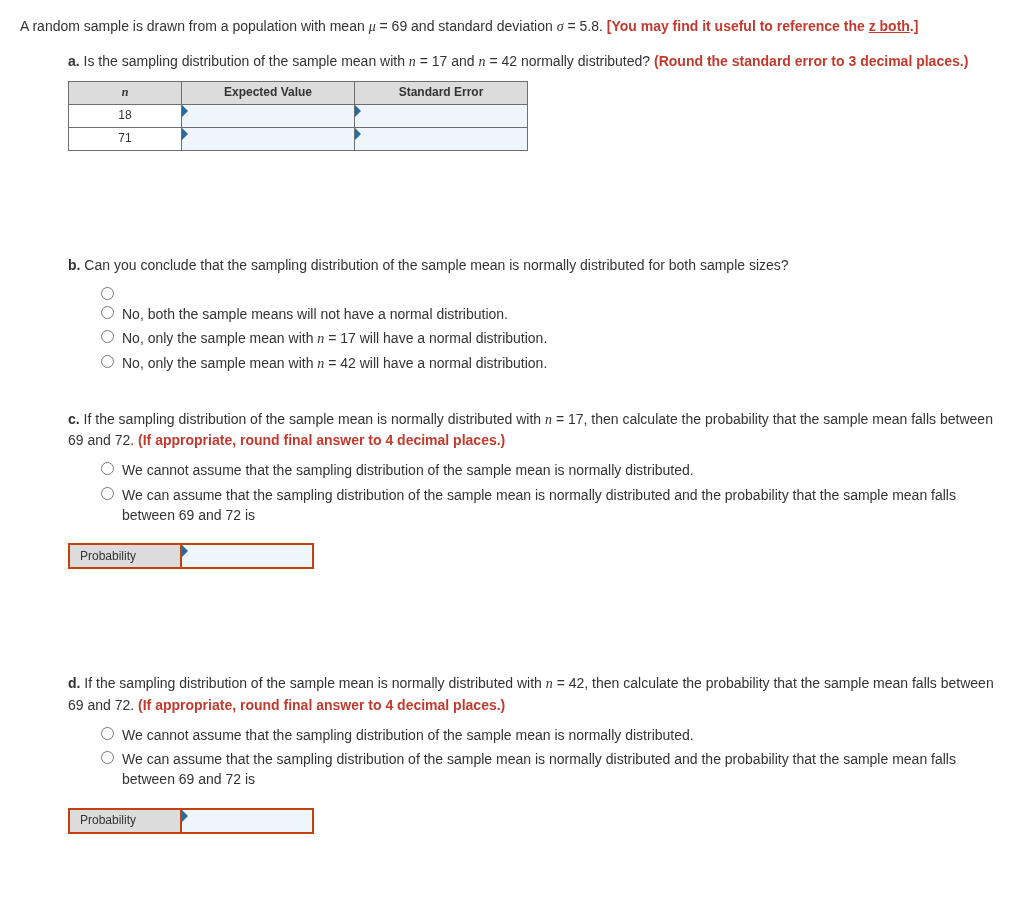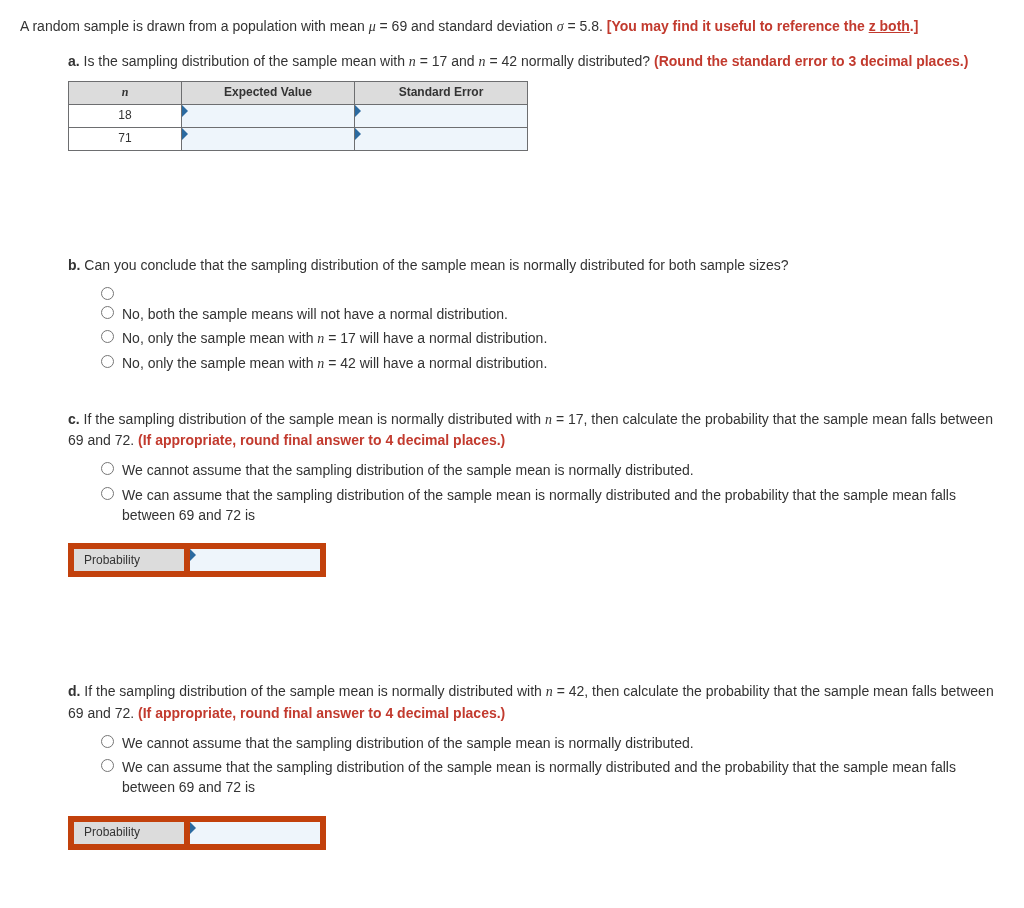--- a/index.html
+++ b/index.html
@@ -53,21 +53,21 @@
   .radio-list { margin: 10px 0 0 28px; }
   .radio-item { margin: 4px 0; display: flex; align-items: flex-start; }
   .radio-item input { margin-right: 8px; margin-top: 2px; flex-shrink:0; }
   .spacer-lg { height: 90px; }
   .spacer-sm { height: 20px; }
   table.prob-tbl {
     border-collapse: collapse;
     margin-top: 18px;
   }
   table.prob-tbl th, table.prob-tbl td {
-    border: 6px solid #c2410c;
+    border: 2px solid #c2410c;
     font-size: 12px;
     height: 18px;
   }
   table.prob-tbl th {
     background: #dcdcdc;
     font-weight: normal;
     padding: 2px 10px;
     width: 90px;
     text-align: left;
   }

